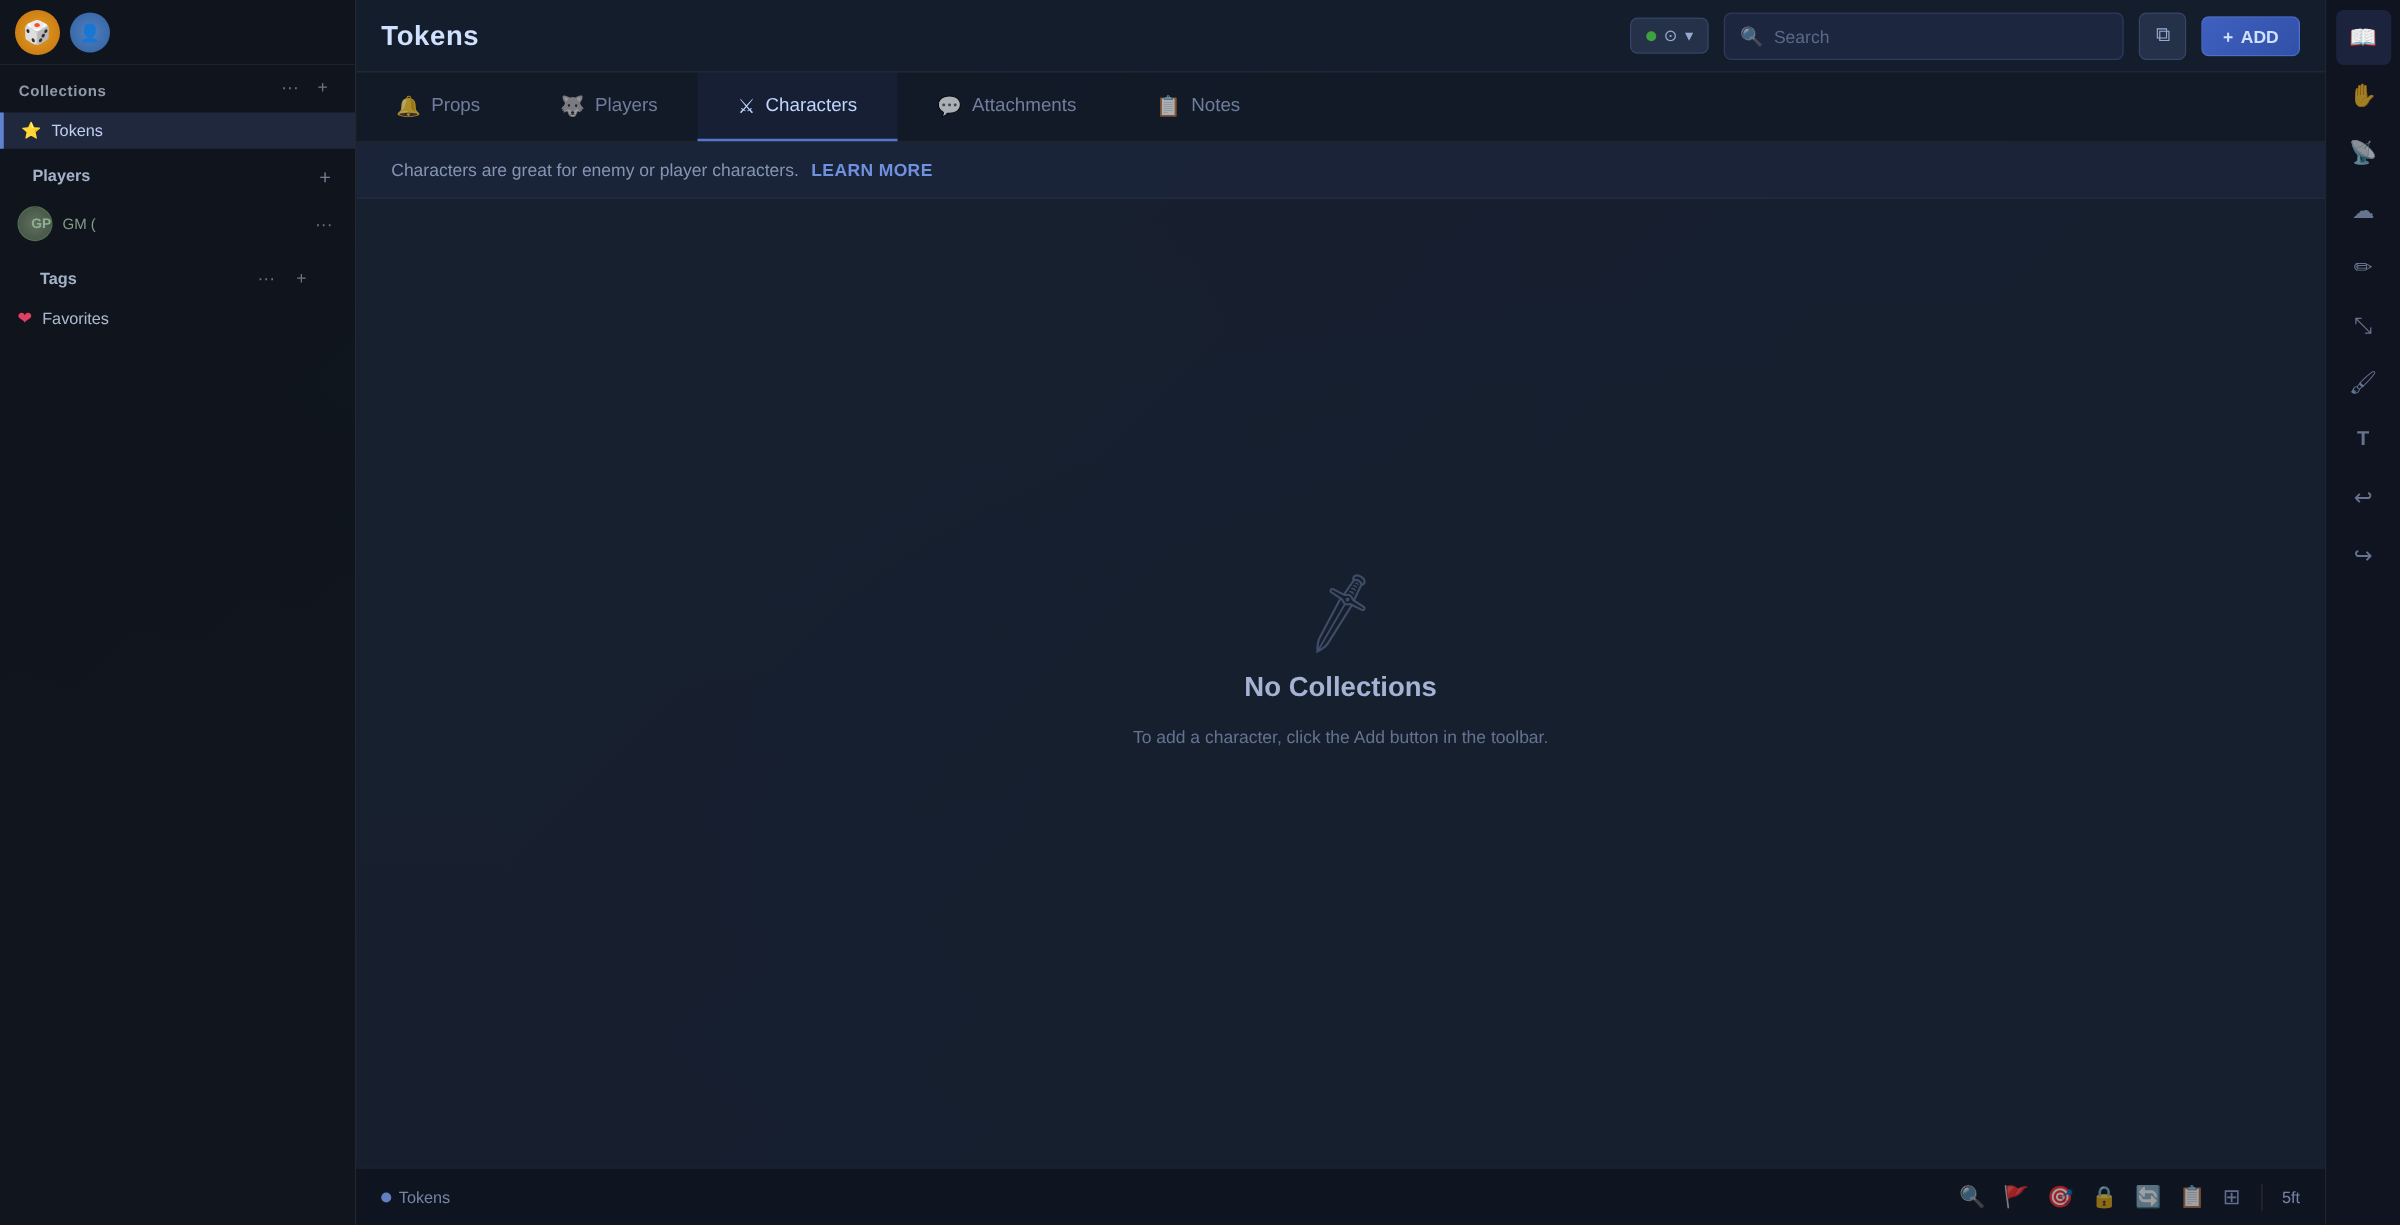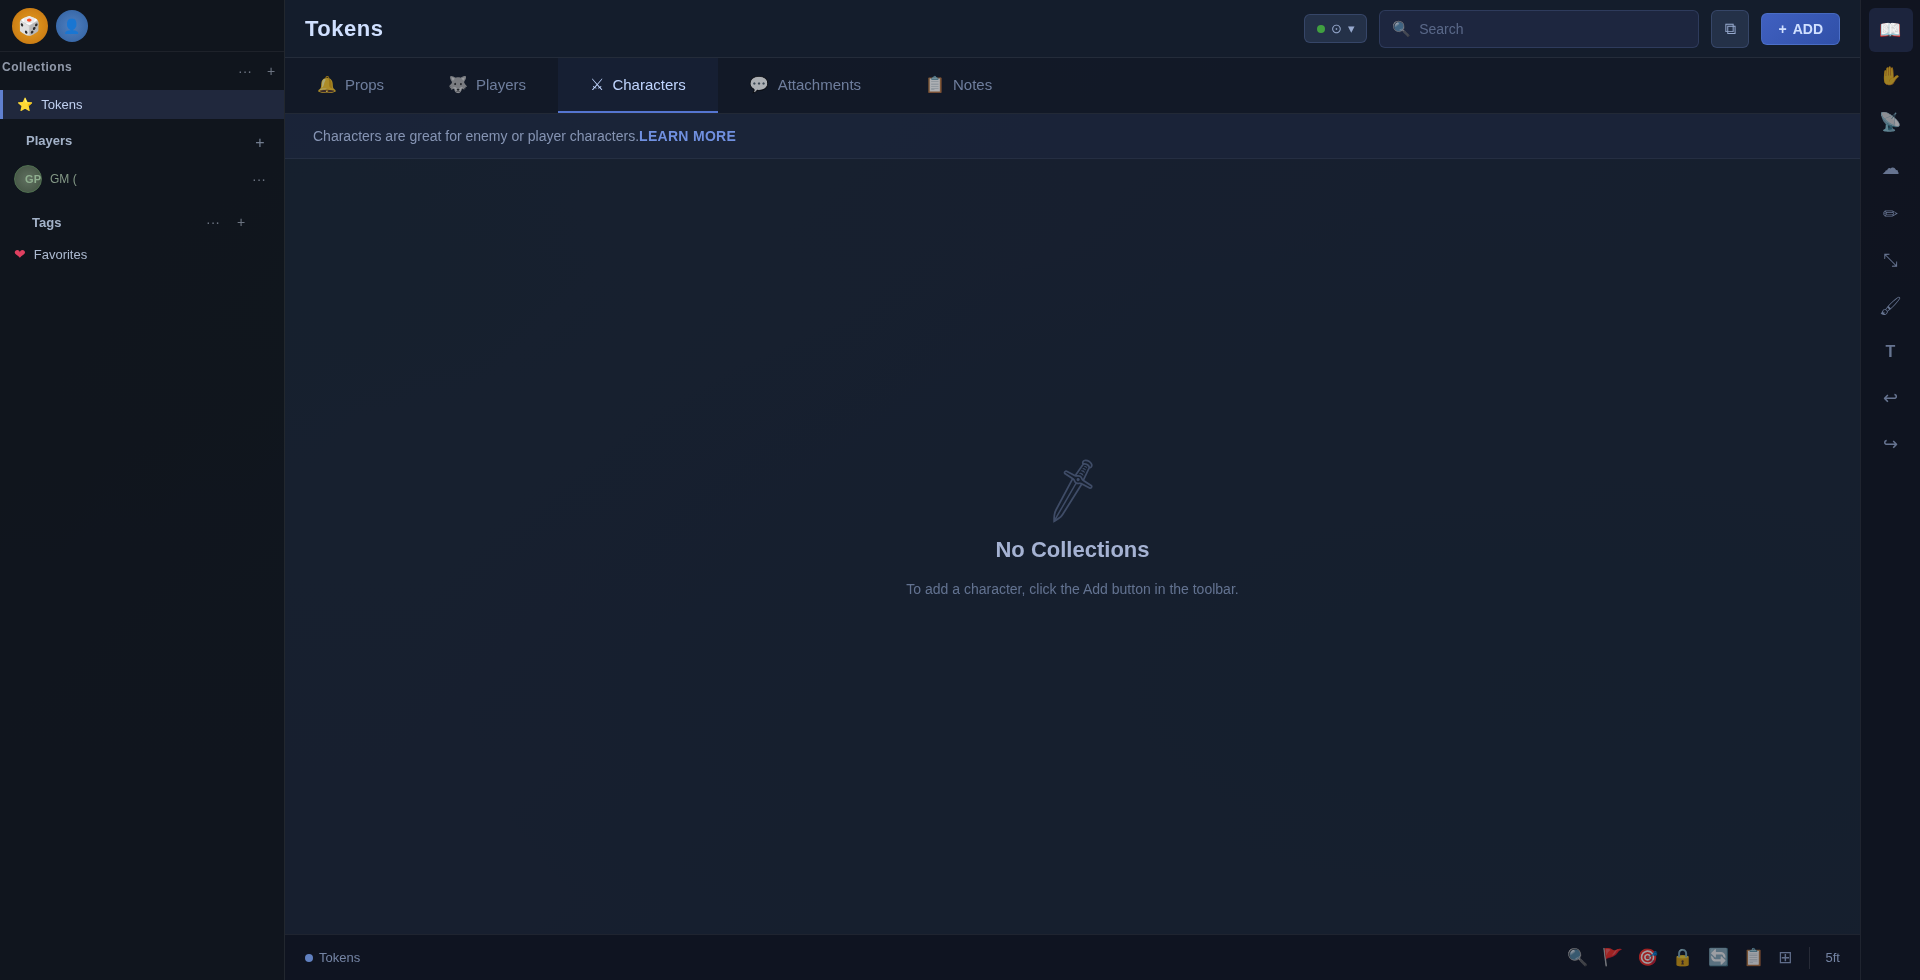--- a/index.html
+++ b/index.html
@@ -64,22 +64,22 @@
       border-radius: 50%;
       display: flex;
       align-items: center;
       justify-content: center;
       color: white;
       font-size: 14px;
     }
 
     .collections-row {
       display: flex;
-      align-items: flex-start;
-      padding: 8px 2px;
+      align-items: flex-end;
+      padding: 8px 15px;
       height: 36px;
       gap: 6px;
     }
 
     .collections-label {
       color: rgba(200,210,230,0.7);
       font-size: 12px;
       font-weight: 600;
       letter-spacing: 0.5px;
       flex: 1;
@@ -357,20 +357,21 @@
       display: flex;
       flex-direction: column;
     }
 
     .info-bar {
       display: flex;
       align-items: center;
       padding: 14px 28px;
       background: rgba(30, 40, 65, 0.5);
       border-bottom: 1px solid rgba(255,255,255,0.05);
+      gap: 10px;
     }
 
     .info-text {
       color: rgba(170,185,220,0.75);
       font-size: 14px;
     }
 
     .learn-more {
       color: #7090e0;
       font-size: 14px;

